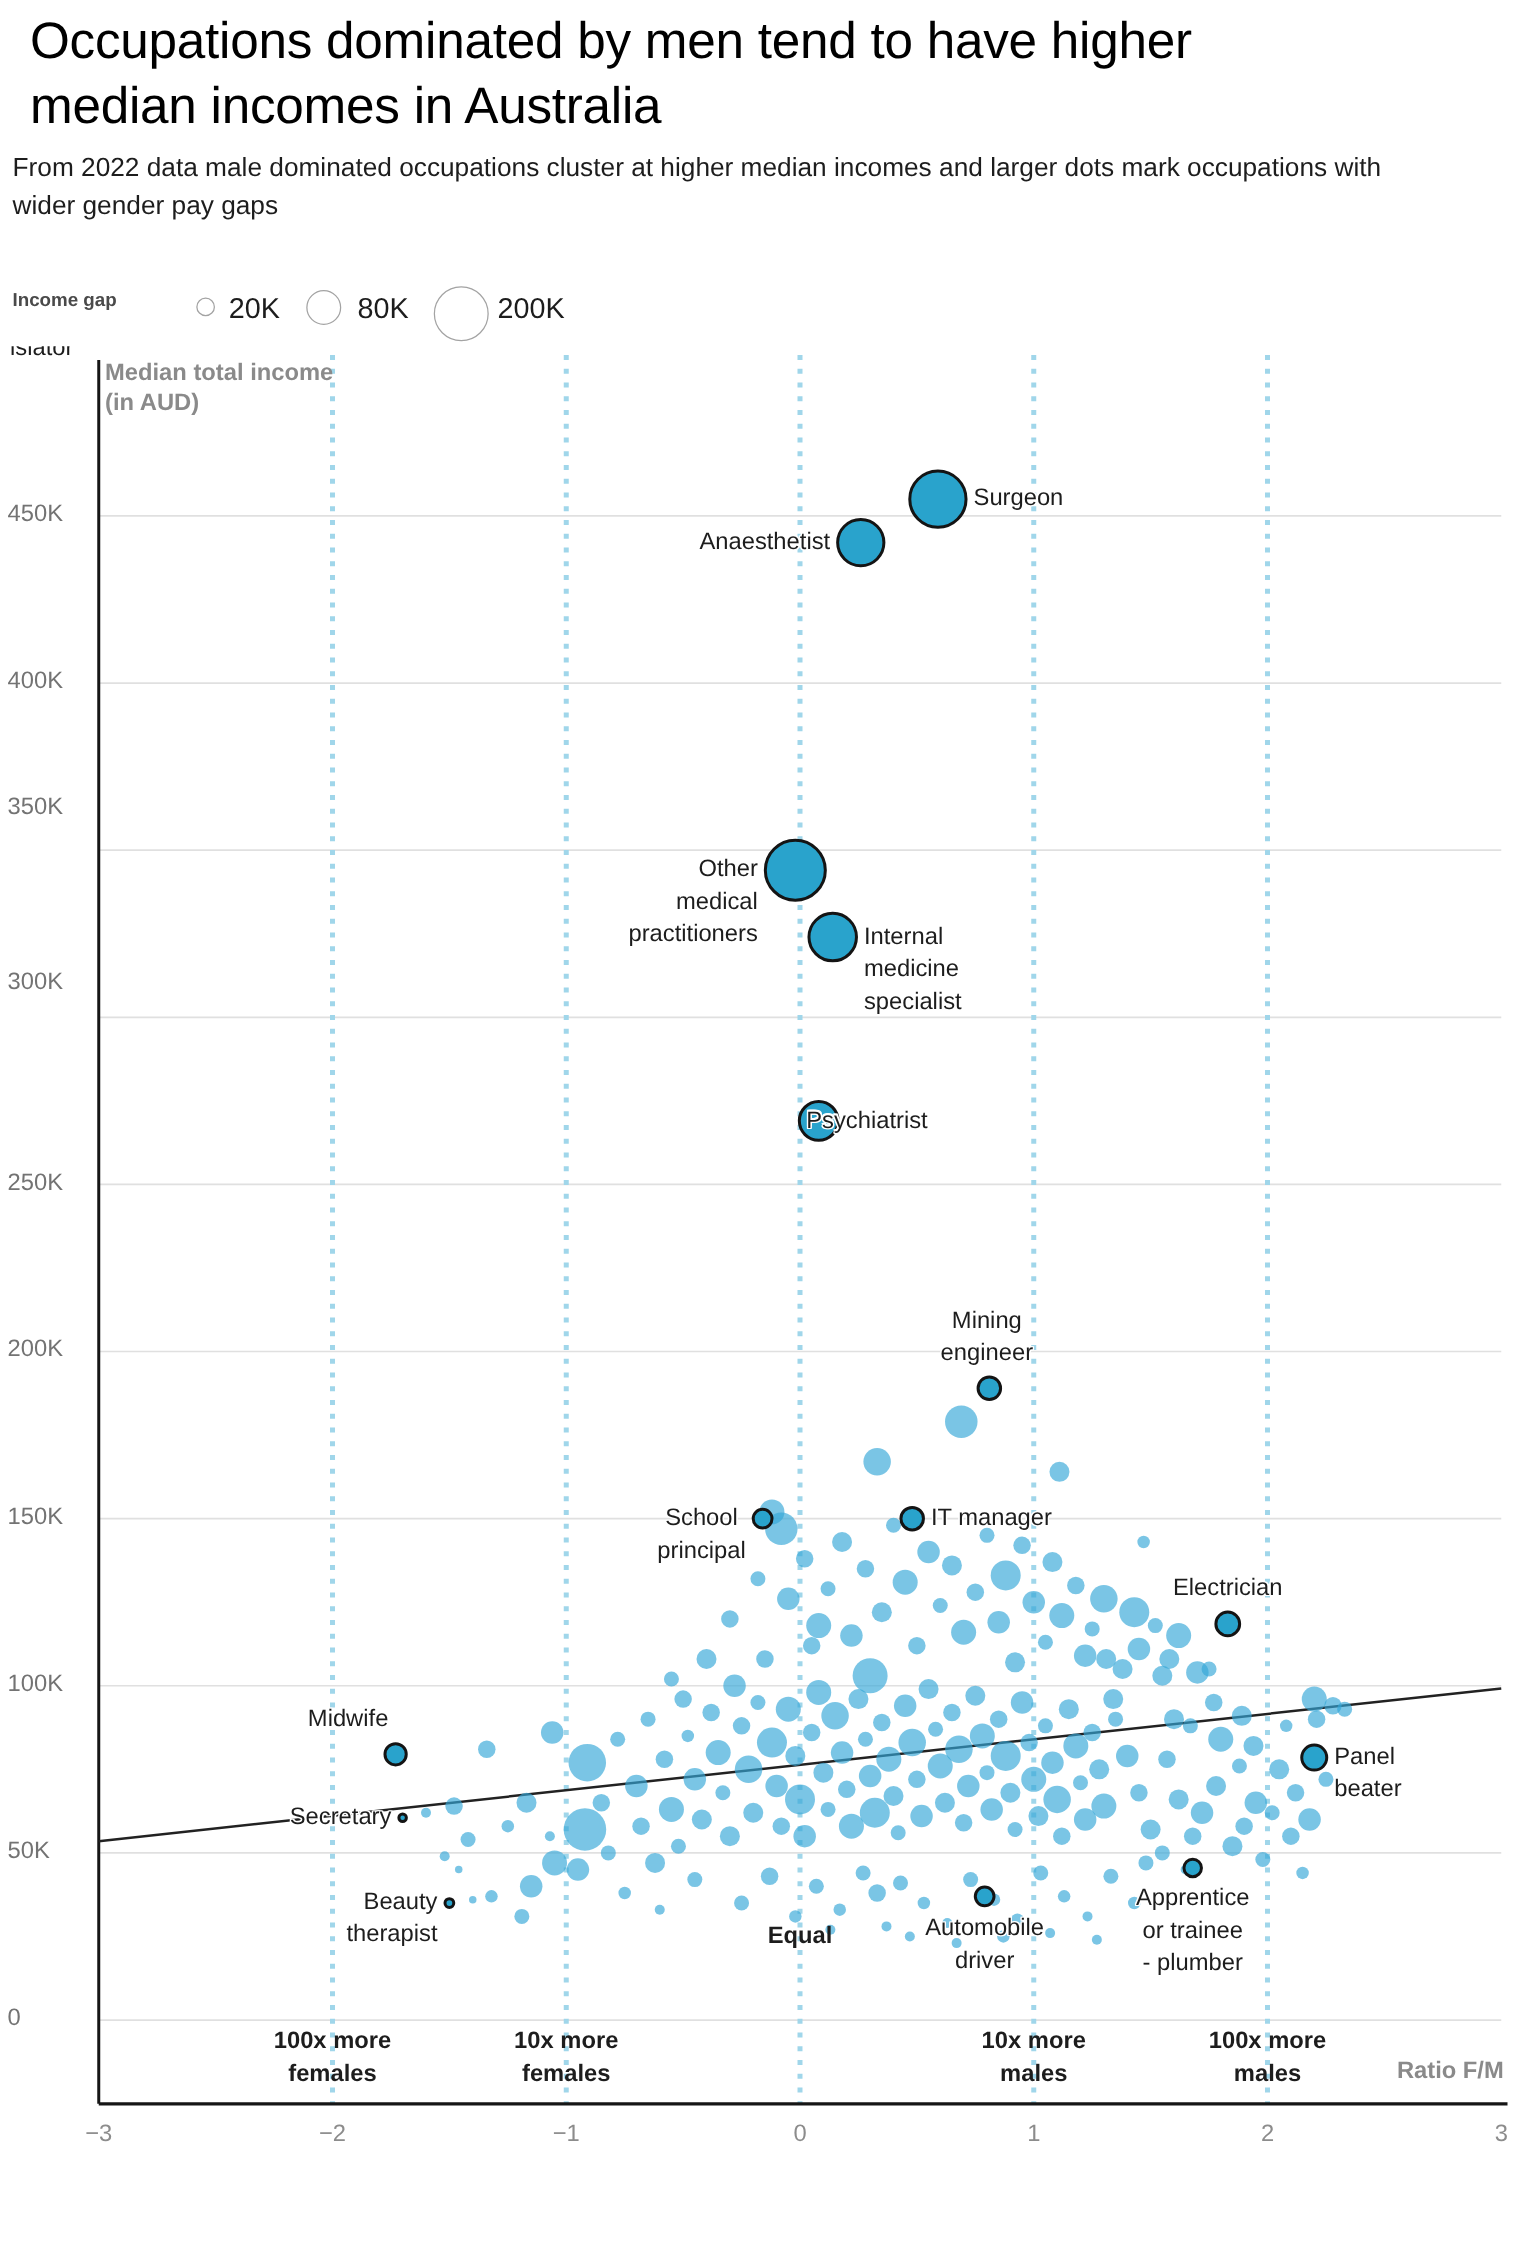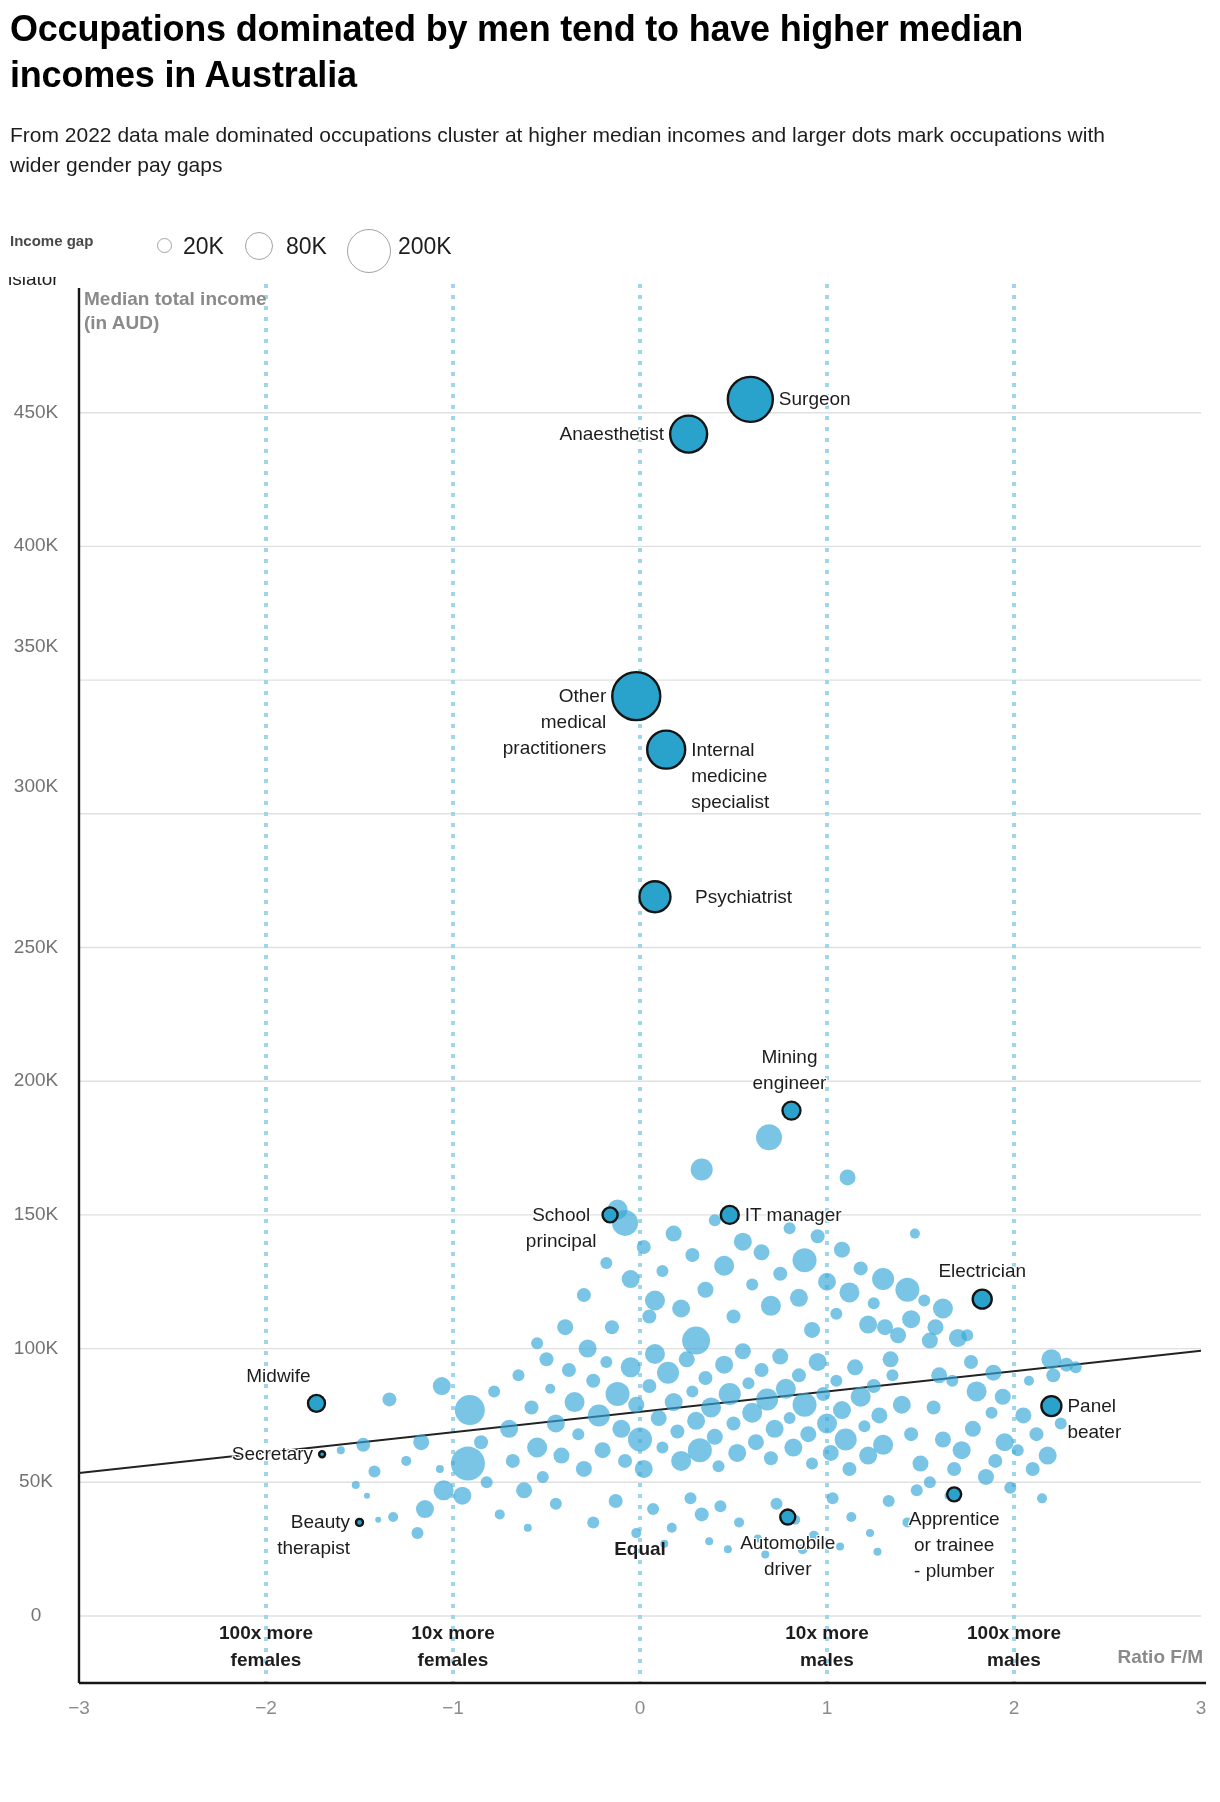--- a/index.html
+++ b/index.html
@@ -1,29 +1,29 @@
 <!DOCTYPE html>
 <html><head>
 <meta charset="utf-8">
 <style>
   html,body{margin:0;padding:0;background:#fff;}
   #page{position:relative;width:1220px;height:1802px;background:#fff;overflow:hidden;
         font-family:"Liberation Sans", sans-serif;}
   #chart-svg{position:absolute;left:0;top:0;}
-  .title{position:absolute;left:10px;top:6px;width:1035px;font-size:36px;font-weight:bold;
+  .title{position:absolute;left:24px;top:6px;width:1035px;font-size:41px;font-weight:normal;
          color:#000;line-height:1.27;letter-spacing:-0.2px;}
   .subtitle{position:absolute;left:10px;top:120px;width:1145px;font-size:21px;color:#1d1d1d;line-height:1.42;}
   .legend-label{position:absolute;left:10px;top:232px;font-size:15px;font-weight:bold;color:#4a4a4a;}
   .legend-circle{position:absolute;border:1.6px solid #a3a3a3;border-radius:50%;background:transparent;}
   .legend-item-label{position:absolute;top:233px;font-size:23px;color:#1d1d1d;}
   .yaxis-title{position:absolute;left:84px;top:287px;font-size:19px;font-weight:bold;color:#8a8a8a;
                line-height:24px;white-space:pre-line;}
   .clip-label{position:absolute;left:8px;top:277px;height:15px;overflow:hidden;}
   .clip-label span{display:block;margin-top:-9px;font-size:19px;color:#1d1d1d;}
-  .ytick{position:absolute;width:60px;left:6px;text-align:center;font-size:19px;color:#737373;}
+  .ytick{position:absolute;width:60px;left:6px;text-align:left;font-size:19px;color:#737373;}
   .xtick{position:absolute;width:70px;top:1697px;text-align:center;font-size:19px;color:#8c8c8c;}
   .xcat{position:absolute;text-align:center;font-size:19px;font-weight:bold;color:#1d1d1d;
         line-height:27px;white-space:pre-line;transform:translateX(-50%);}
   .ratio-unit{position:absolute;left:1053px;top:1646px;width:150px;text-align:right;
               font-size:19px;font-weight:bold;color:#8a8a8a;}
   .pt-label{position:absolute;font-size:19px;line-height:26px;color:#1d1d1d;white-space:pre-line;
             text-shadow:0 1px 0 #fff,0 -1px 0 #fff,1px 0 0 #fff,-1px 0 0 #fff,
                         1px 1px 0 #fff,-1px -1px 0 #fff,1px -1px 0 #fff,-1px 1px 0 #fff;}
   .footer{position:absolute;left:10px;top:1764px;font-size:18px;color:#9b9b9b;}
 </style>
@@ -333,21 +333,21 @@
 
   <div id="point-labels">
       <div class="pt-label" style="left: 778.83px; top: 386.33px;">Surgeon</div>
       <div class="pt-label" style="right: 555.88px; top: 421.092px; text-align: right;">Anaesthetist</div>
       <div class="pt-label" style="right: 613.74px; top: 683.144px; text-align: right;">Other
 medical
 practitioners</div>
       <div class="pt-label" style="left: 691.18px; top: 736.624px;">Internal
 medicine
 specialist</div>
-      <div class="pt-label" style="left: 695px; top: 883.694px;">Psychiatrist</div>
+      <div class="pt-label" style="left: 645px; top: 883.694px;">Psychiatrist</div>
       <div class="pt-label" style="left: 789.47px; transform: translateX(-50%); top: 1043.61px; text-align: center;">Mining
 engineer</div>
       <div class="pt-label" style="left: 744.76px; top: 1201.9px;">IT manager</div>
       <div class="pt-label" style="right: 623.42px; top: 1201.9px; text-align: center;">School
 principal</div>
       <div class="pt-label" style="left: 982.21px; transform: translateX(-50%); top: 1257.63px; text-align: center;">Electrician</div>
       <div class="pt-label" style="left: 278.49px; transform: translateX(-50%); top: 1362.92px; text-align: center;">Midwife</div>
       <div class="pt-label" style="right: 906.9px; top: 1441.22px; text-align: right;">Secretary</div>
       <div class="pt-label" style="right: 870px; top: 1509.41px; text-align: right;">Beauty
 therapist</div>

